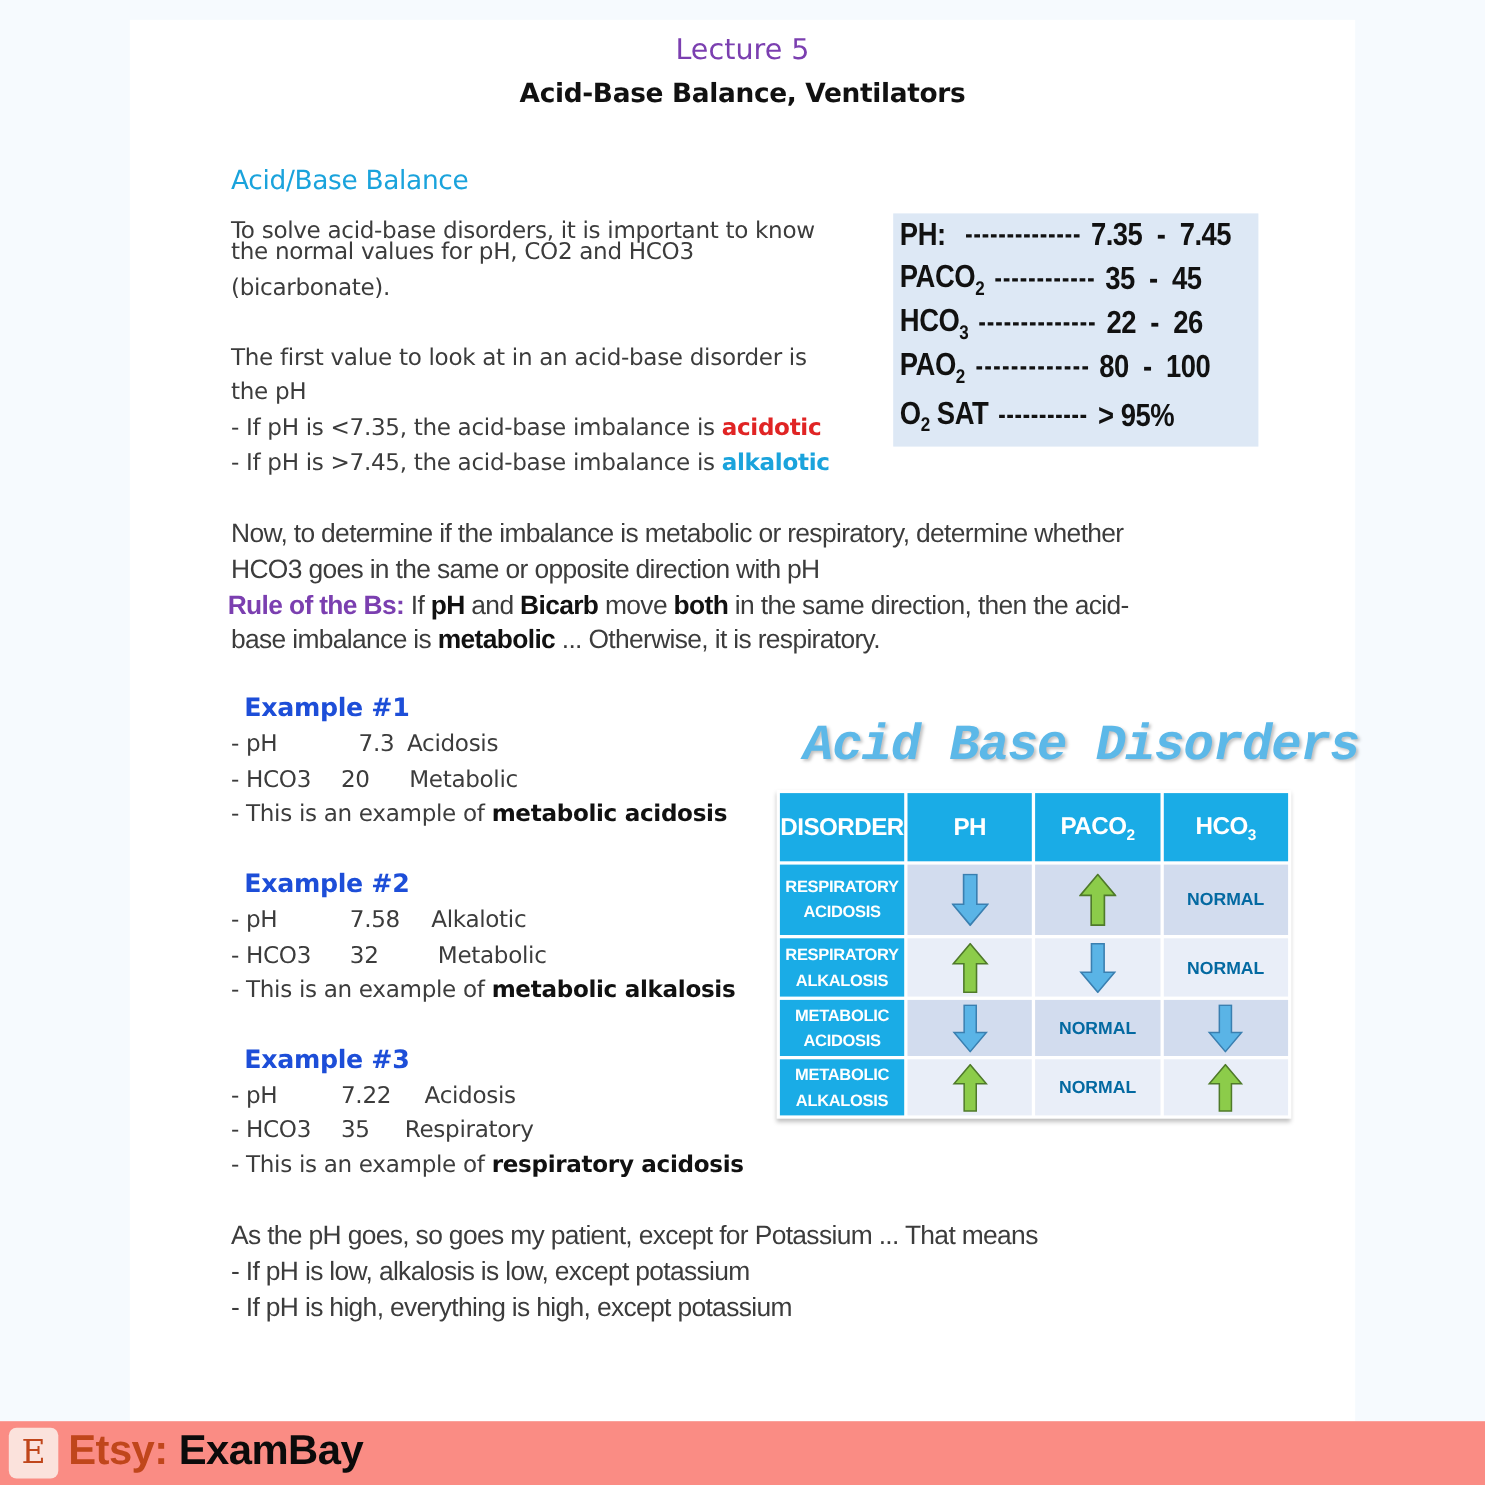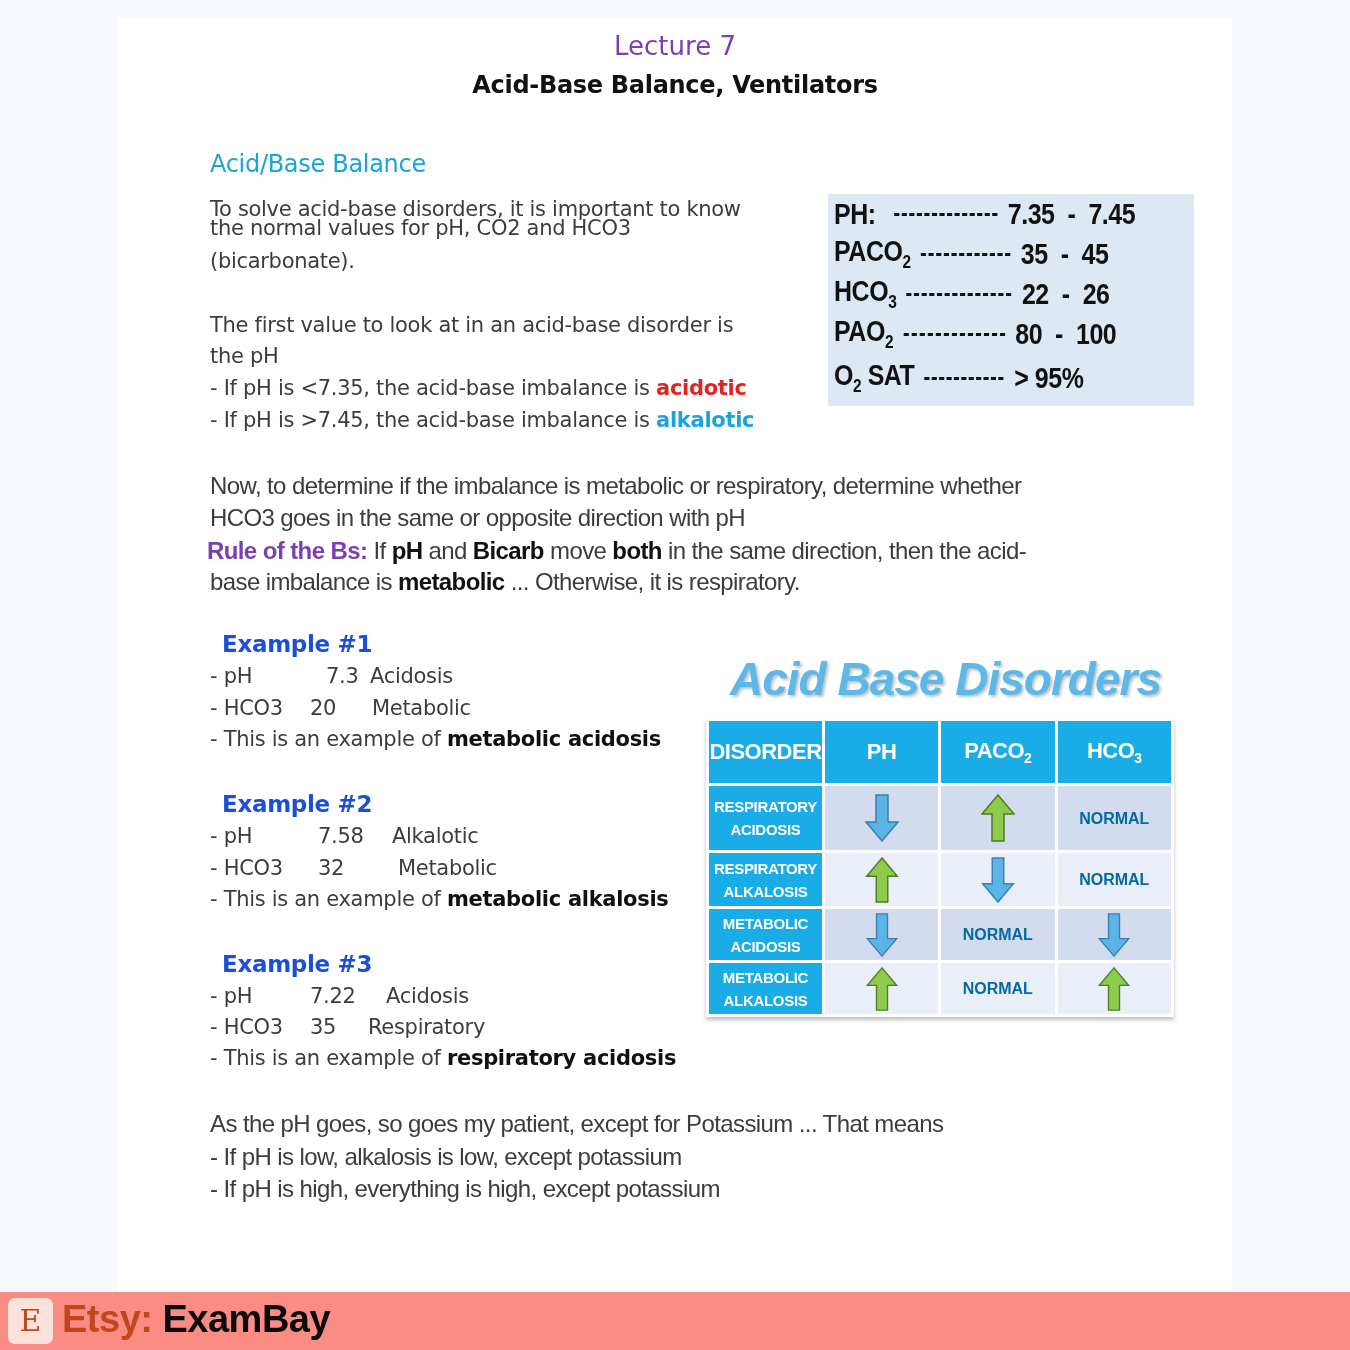--- a/index.html
+++ b/index.html
@@ -8,33 +8,33 @@
   .sheet { position: absolute; left: 118px; top: 18px; width: 1114px; height: 1274px; background: #ffffff; }
   .abs { position: absolute; white-space: nowrap; }
   .hand { font-family: "DejaVu Sans", sans-serif; color: #3c3c3c; font-size: 21px; letter-spacing: -0.3px; }
   .hand-cond { font-family: Liberation Sans, sans-serif; color: #3c3c3c; font-size: 24px; letter-spacing: -0.6px; }
   .bold-hand { font-weight: bold; color: #111; }
 
   .lecture { left: 0; width: 1350px; top: 31px; text-align: center; color: #7b3fb0; font-size: 26px; font-family: "DejaVu Sans", sans-serif; }
   .subtitle { left: 0; width: 1350px; top: 71px; text-align: center; color: #111; font-size: 24px; font-weight: bold; font-family: "DejaVu Sans", sans-serif; letter-spacing: -0.3px; }
   .sec-head { left: 210px; top: 150px; color: #1aa3dc; font-size: 24px; }
 
-  .norm-box { position: absolute; left: 812px; top: 194px; width: 366px; height: 212px; background: #dde8f5; margin-left: 16px; }
+  .norm-box { position: absolute; left: 812px; top: 194px; width: 332px; height: 212px; background: #dde8f5; }
   .norm-row { position: absolute; left: 6px; height: 40px; display: flex; align-items: center; font-family: "Liberation Sans", sans-serif; font-weight: bold; font-size: 29px; color: #111; letter-spacing: -0.5px; transform: scaleX(0.86); transform-origin: left center; white-space: nowrap; }
   .norm-row .lbl { display: inline-block; }
   .norm-row .dash { display: inline-block; border-top: 3px dashed #111; height: 0; margin: 0 12px; }
   .norm-row sub { font-size: 18px; }
 
   .acidotic { color: #e02424; font-weight: bold; }
   .alkalotic { color: #1aa3dc; font-weight: bold; }
   .rule-label { color: #7b3fb0; font-weight: bold; }
 
   .ex-head { font-weight: bold; color: #1d4ed8; font-size: 23px; margin-left: 12px; }
 
-  .disorders-title { left: 730px; top: 652px; font-size: 46px; font-weight: bold; font-style: italic; color: #5cb8e8; font-family: Liberation Sans, sans-serif; letter-spacing: -1px; text-shadow: 2px 2px 3px rgba(0,0,0,0.25); }
+  .disorders-title { left: 730px; top: 652px; font-size: 46px; font-weight: bold; font-style: italic; color: #5cb8e8; font-family: Liberation Mono, monospace; letter-spacing: -1px; text-shadow: 2px 2px 3px rgba(0,0,0,0.25); }
 
   table.dis { position: absolute; left: 706px; top: 718px; width: 468px; border-collapse: separate; border-spacing: 3px; background: #ffffff; box-shadow: 0 3px 4px rgba(0,0,0,0.25); }
   table.dis th { background: #1aace6; color: #fff; font-family: "Liberation Sans", sans-serif; font-weight: bold; font-size: 22px; height: 62px; letter-spacing: -0.5px; }
   table.dis th sub { font-size: 14px; }
   table.dis td { text-align: center; vertical-align: middle; }
   table.dis td.name { background: #1aace6; color: #fff; font-family: "Liberation Sans", sans-serif; font-weight: bold; font-size: 15px; line-height: 23px; width: 113px; letter-spacing: -0.3px; }
   table.dis tr.odd td.cell { background: #d2dcee; }
   table.dis tr.even td.cell { background: #e9eef8; }
   table.dis td.cell { width: 114px; }
   .normal-txt { color: #0369a1; font-family: "Liberation Sans", sans-serif; font-weight: bold; font-size: 16px; }
@@ -44,21 +44,21 @@
   .etsy-badge { position: absolute; left: 8px; top: 6px; width: 45px; height: 46px; background: #fbe2dc; border-radius: 7px; color: #c0461b; font-family: "DejaVu Serif", serif; font-size: 30px; text-align: center; line-height: 46px; }
   .etsy-label { position: absolute; left: 62px; top: 6px; font-family: "Liberation Sans", sans-serif; font-weight: bold; font-size: 38px; color: #c0461b; letter-spacing: -0.5px; }
   .etsy-shop { color: #0b0b0b; }
   .site { position: absolute; right: 66px; top: 8px; font-family: "Liberation Sans", sans-serif; font-weight: bold; font-size: 34px; color: #111; letter-spacing: 0.3px; text-shadow: 0 0 3px rgba(0,0,0,0.3); }
 </style>
 </head>
 <body>
 
 <div class="sheet"></div>
 
-<div class="abs lecture">Lecture 7</div>
+<div class="abs lecture">Lecture 5</div>
 <div class="abs subtitle">Acid-Base Balance, Ventilators</div>
 
 <div class="abs hand sec-head">Acid/Base Balance</div>
 <div class="abs hand" style="left:210px;top:197px;">To solve acid-base disorders, it is important to know</div>
 <div class="abs hand" style="left:210px;top:216px;">the normal values for pH, CO2 and HCO3</div>
 <div class="abs hand" style="left:210px;top:249px;">(bicarbonate).</div>
 
 <div class="abs hand" style="left:210px;top:313px;">The first value to look at in an acid-base disorder is</div>
 <div class="abs hand" style="left:210px;top:344px;">the pH</div>
 

